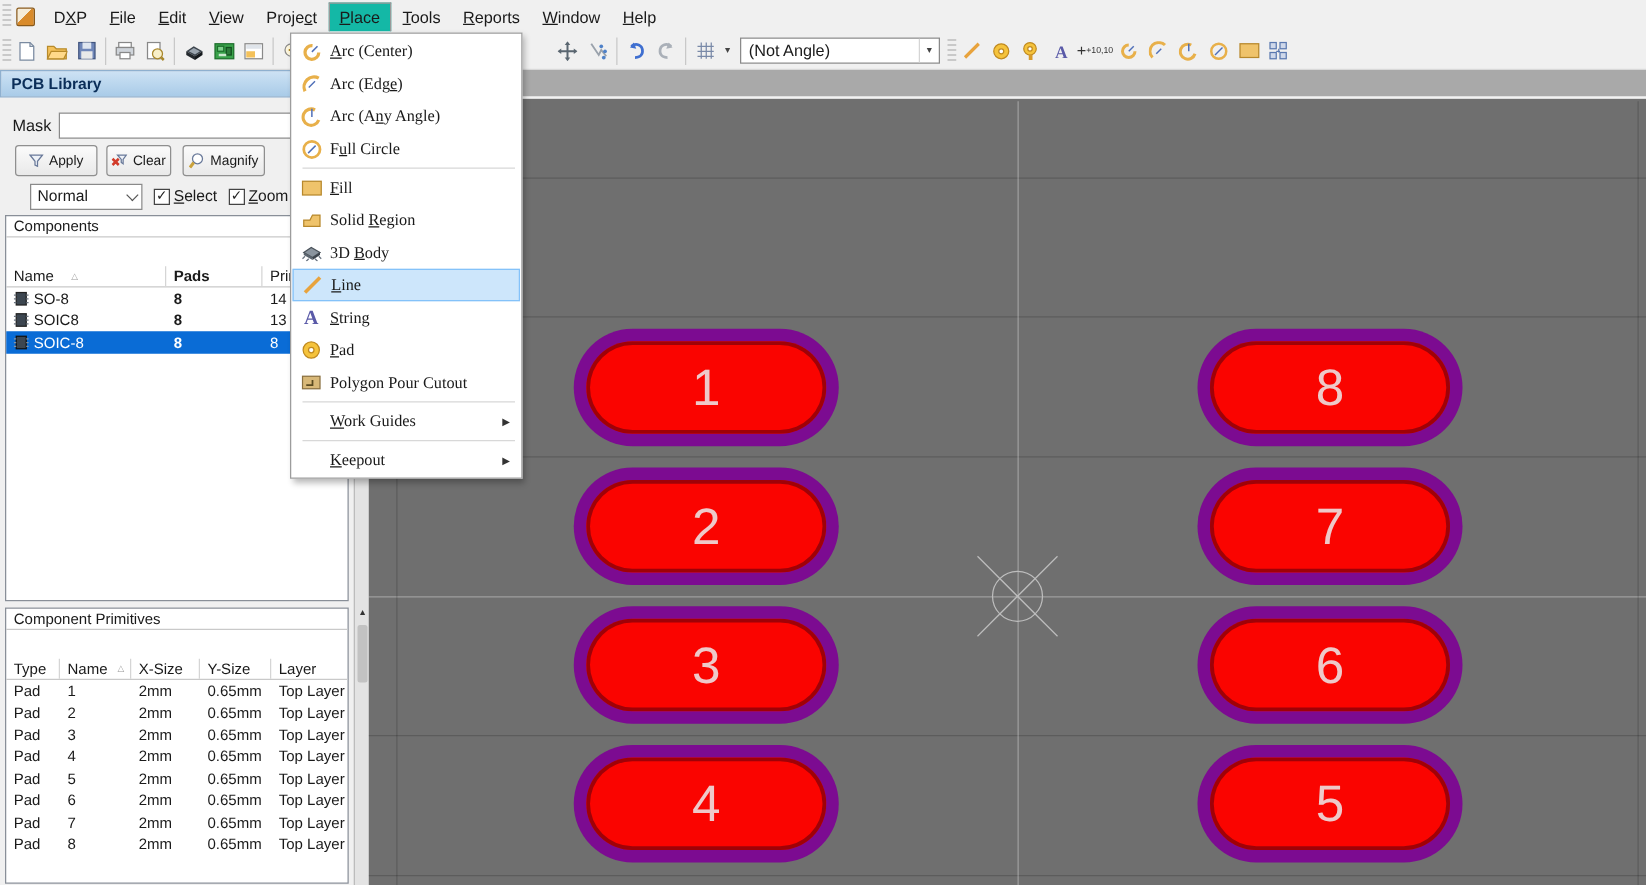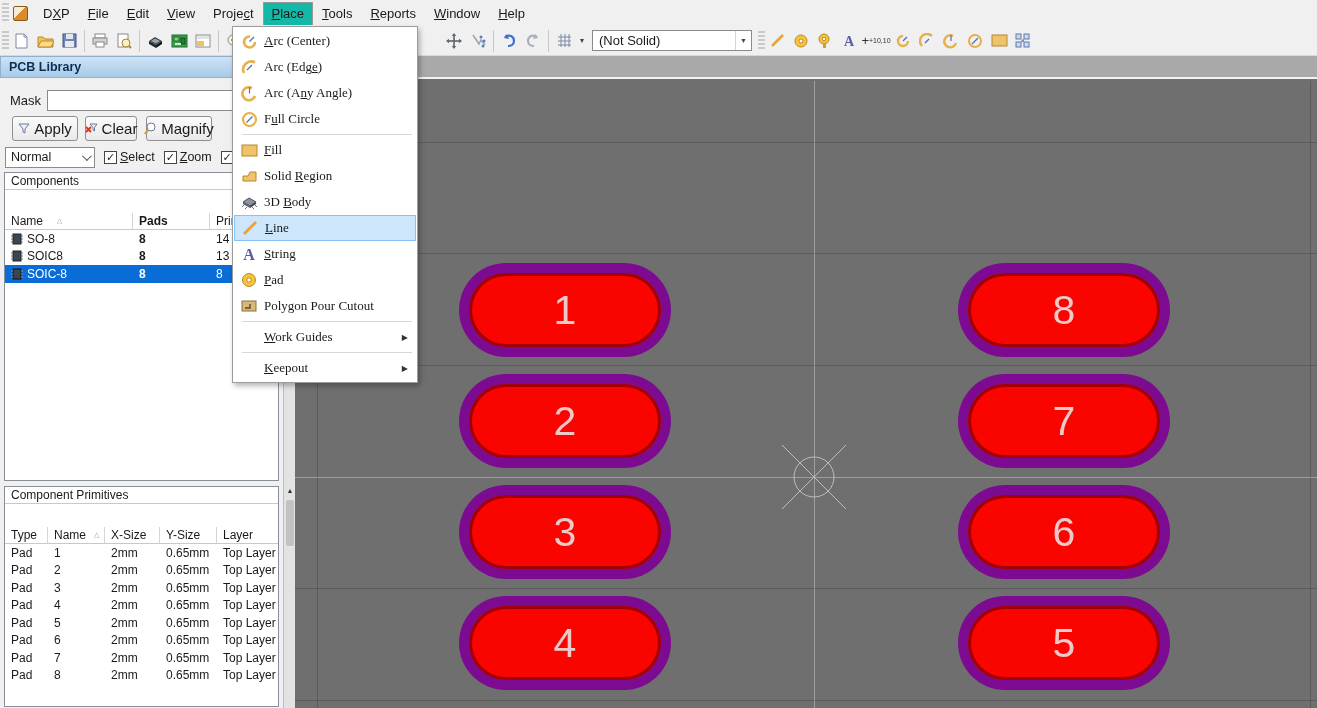--- a/index.html
+++ b/index.html
@@ -23,23 +23,23 @@
   .combo .arr-btn { width:16px; height:100%; display:flex; align-items:center; justify-content:center; border-left:1px solid #d5d5d5; }
   .coord-label { font-size:8px; color:#333; letter-spacing:0; }
 
   
   .panel { position:absolute; left:0; top:56px; width:283px; height:652px; background:#f0f0f0; }
   .panel-title { height:22px; background:linear-gradient(#cde2f4,#a9cbe8); border:1px solid #8fb0cf; display:flex; align-items:center; padding-left:8px; font-weight:bold; font-size:12.5px; color:#0b2e59; }
   .mask-row { position:absolute; left:0; top:33px; width:100%; height:22px; display:flex; align-items:center; }
   .mask-row label { margin-left:10px; margin-right:6px; }
   .mask-input { width:232px; height:21px; border:1px solid #8a8a8a; background:#fff; font:12px "Liberation Sans",sans-serif; padding:0 4px; }
   .btn-row { position:absolute; left:0; top:60px; width:100%; height:25px; }
-  .pbtn { position:absolute; height:25px; background:linear-gradient(#fbfbfb,#e9e9e9); border:1px solid #8f8f8f; border-radius:3px; display:flex; align-items:center; justify-content:center; gap:4px; font-size:15px; }
+  .pbtn { position:absolute; height:25px; background:linear-gradient(#fbfbfb,#e9e9e9); border:1px solid #8f8f8f; border-radius:3px; display:flex; align-items:center; justify-content:center; gap:4px; font-size:11px; }
   .mode-row { position:absolute; left:0; top:90px; width:100%; height:22px; display:flex; align-items:center; }
-  .mode-select { position:relative; margin-left:5px; width:90px; height:21px; background:#fff; border:1px solid #8a8a8a; display:flex; align-items:center; justify-content:space-between; padding:0 5px; font-size:12.5px; }
+  .mode-select { position:relative; margin-left:24px; width:90px; height:21px; background:#fff; border:1px solid #8a8a8a; display:flex; align-items:center; justify-content:space-between; padding:0 5px; font-size:12.5px; }
   .chev { width:7px; height:7px; border-right:1.6px solid #555; border-bottom:1.6px solid #555; transform:rotate(45deg) translateY(-2px); }
   .cb { display:flex; align-items:center; gap:3px; margin-left:9px; font-size:12.5px; white-space:nowrap; }
   .cb .box { width:13px; height:13px; background:#fff; border:1px solid #444; display:flex; align-items:center; justify-content:center; font-size:11px; color:#222; line-height:1; }
 
   .listbox { position:absolute; left:4px; width:275px; background:#fff; border:1px solid #898f98; font-size:12px; }
   .lb-head { height:17px; border-bottom:1px solid #c9c9c9; display:flex; align-items:center; padding-left:6px; }
   .col-head { height:17px; border-bottom:1px solid #c9c9c9; display:flex;margin-top:23px; }
   .col-head .c { border-right:1px solid #d5d5d5; display:flex; align-items:center; padding-left:6px; gap:14px; }
   .sort { font-size:7px; color:#999; }
   .trow { height:17.5px; display:flex; align-items:center; }
@@ -209,21 +209,21 @@
           <line x1="4" y1="1" x2="4" y2="14"></line>
           <line x1="8" y1="1" x2="8" y2="14"></line>
           <line x1="12" y1="1" x2="12" y2="14"></line>
         </g>
       </svg>
     </div>
   <div class="tbtn" style="width:12px">
       <span class="small-arr">▼</span>
     </div>
   <div class="combo">
-    <span>(Not Solid)</span>
+    <span>(Not Angle)</span>
     <span class="arr-btn">
         <span class="arr">▼</span>
       </span>
   </div>
   <span class="grip" style="margin-left:2px"></span>
   <div class="tbtn">
       <svg width="15" height="15">
         <line x1="2" y1="13" x2="13" y2="2" stroke="#e8a33d" stroke-width="2.6"></line>
       </svg>
     </div>

